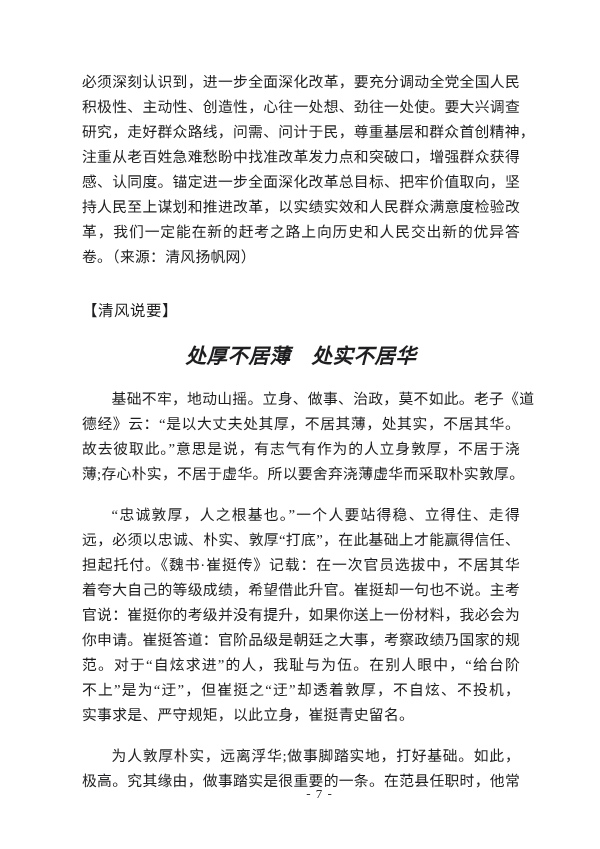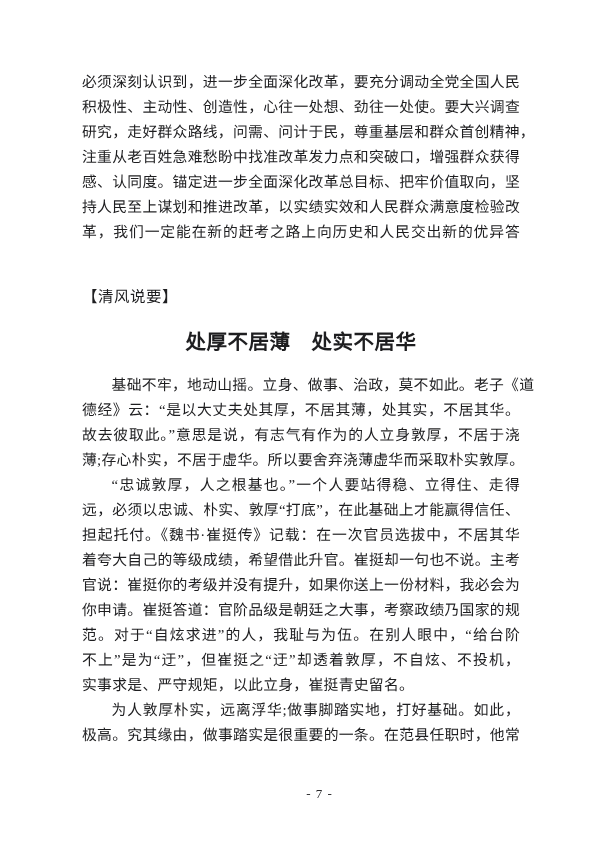--- a/index.html
+++ b/index.html
@@ -29,34 +29,36 @@
     white-space: nowrap;
     text-align: justify;
     text-align-last: justify;
     letter-spacing: 0.3px;
   }
   .line.short {
     text-align-last: left;
   }
   .line.indent {
     text-indent: 2em;
+    margin-top: 16px;
   }
   .section-label {
-    margin-top: 39px;
+    margin-top: 28px;
     font-size: 15.5px;
     line-height: 25px;
     letter-spacing: 0.5px;
   }
   .article-title {
     margin-top: 18px;
     font-size: 20.5px;
     font-weight: 700;
     line-height: 30px;
     text-align: center;
     letter-spacing: 0.5px;
+    font-style: italic;
   }
   .body-block {
     margin-top: 16px;
   }
   .page-number {
     position: absolute;
     left: 0;
     right: 0;
     top: 784px;
     text-align: center;
@@ -73,20 +75,21 @@
   <div class="content">
 
     <div>
       <div class="line">必须深刻认识到，进一步全面深化改革，要充分调动全党全国人民</div>
       <div class="line">积极性、主动性、创造性，心往一处想、劲往一处使。要大兴调查</div>
       <div class="line">研究，走好群众路线，问需、问计于民，尊重基层和群众首创精神，</div>
       <div class="line">注重从老百姓急难愁盼中找准改革发力点和突破口，增强群众获得</div>
       <div class="line">感、认同度。锚定进一步全面深化改革总目标、把牢价值取向，坚</div>
       <div class="line">持人民至上谋划和推进改革，以实绩实效和人民群众满意度检验改</div>
       <div class="line">革，我们一定能在新的赶考之路上向历史和人民交出新的优异答</div>
+      <div class="line short">卷。（来源：清风扬帆网）</div>
     </div>
 
     <div class="section-label">【清风说要】</div>
 
     <div class="article-title">处厚不居薄　处实不居华</div>
 
     <div class="body-block">
       <div class="line indent">基础不牢，地动山摇。立身、做事、治政，莫不如此。老子《道</div>
       <div class="line">德经》云：“是以大丈夫处其厚，不居其薄，处其实，不居其华。</div>
       <div class="line">故去彼取此。”意思是说，有志气有作为的人立身敦厚，不居于浇</div>

